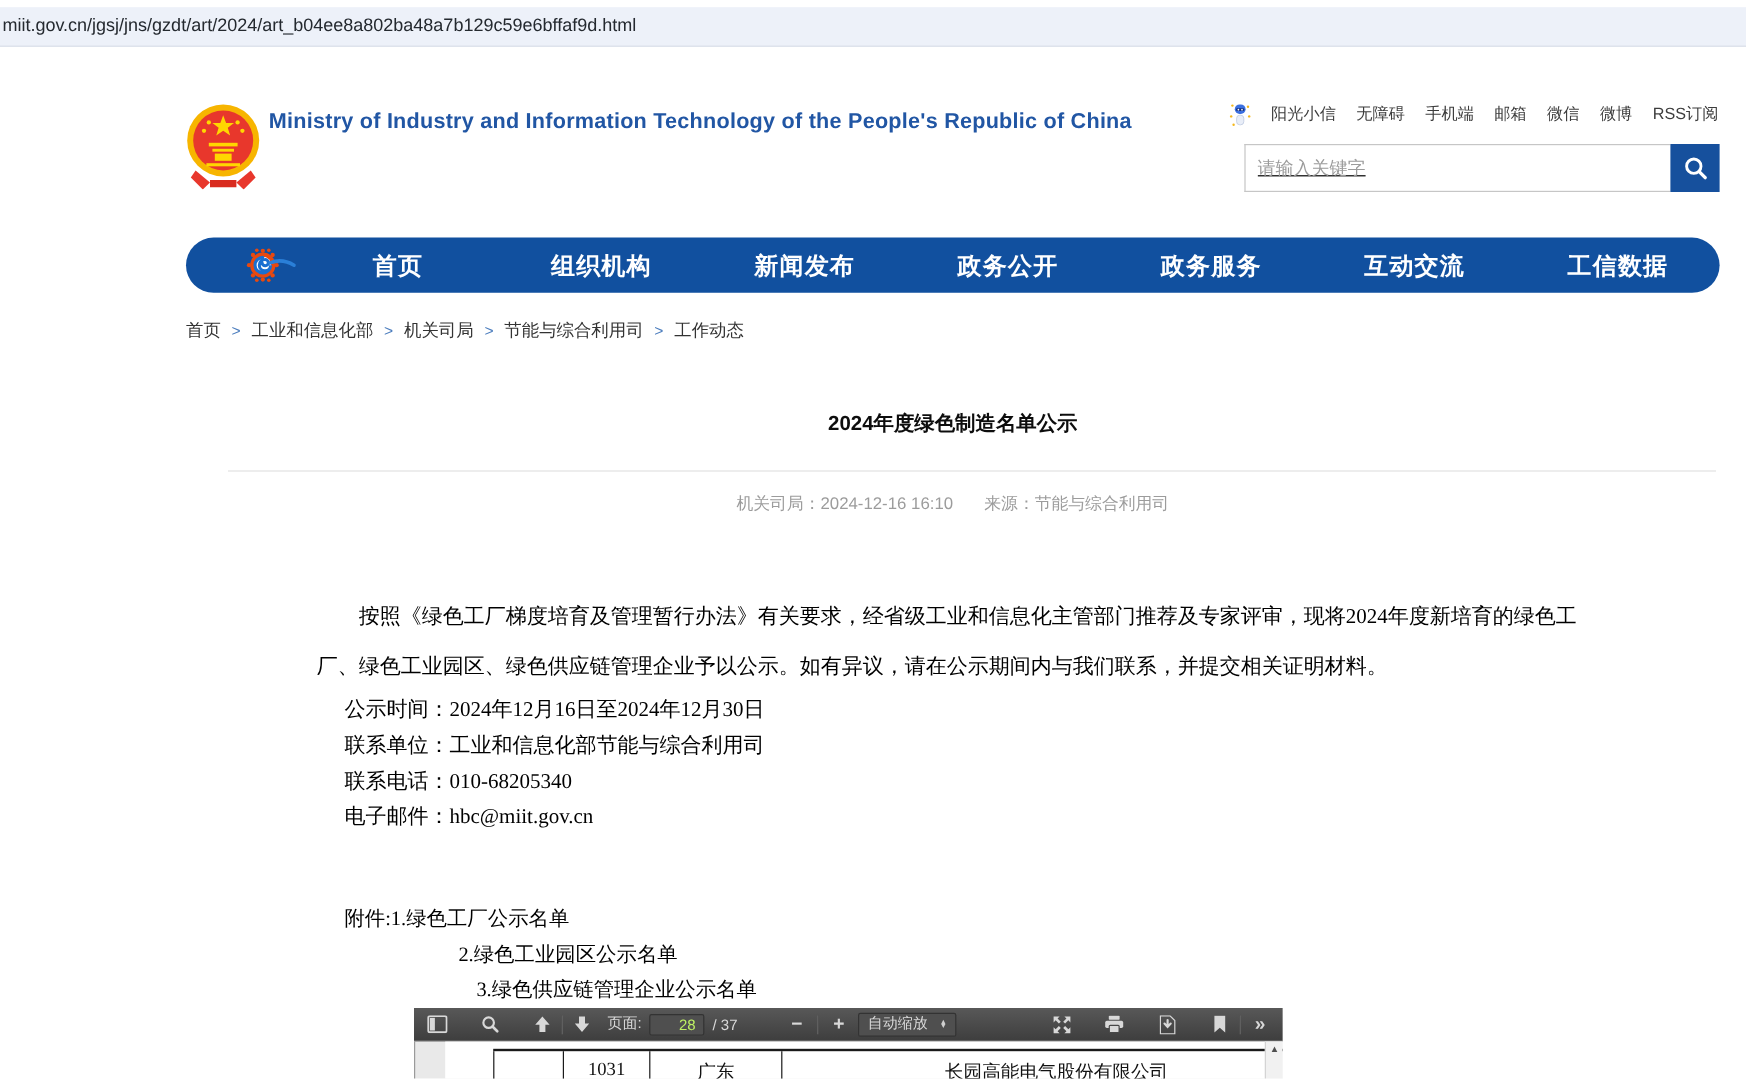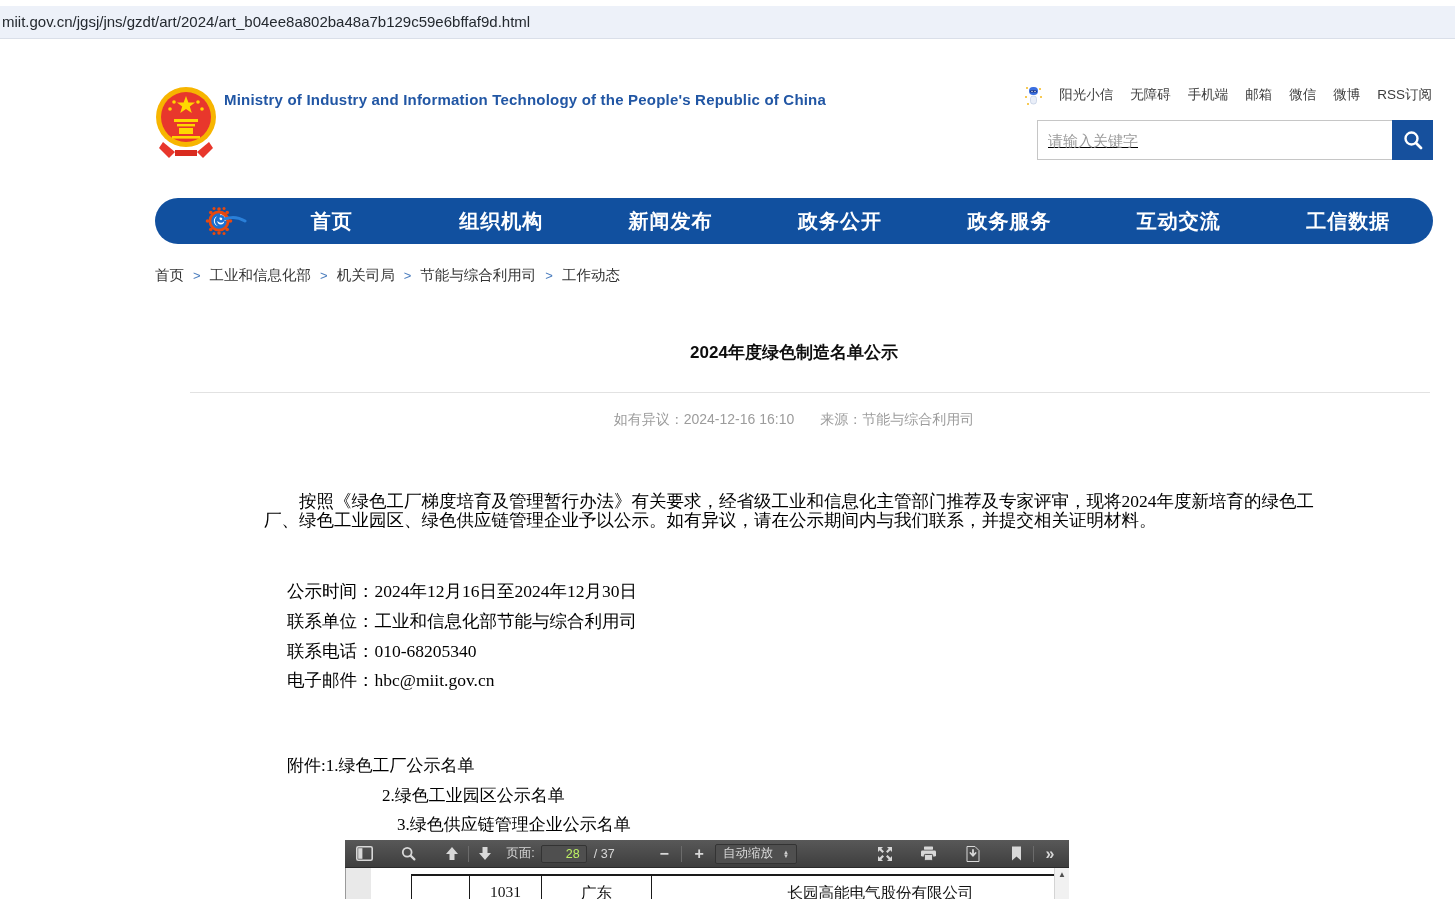--- a/index.html
+++ b/index.html
@@ -10,21 +10,21 @@
   
   .url-bar { position:absolute; top:6px; left:0; right:0; height:33px;
              background:#edf1f9; border-bottom:1px solid #dadfe9;
              line-height:32px; font-size:15px; color:#24292f; padding-left:2px;
              white-space:nowrap; }
 
   
   .emblem { position:absolute; left:155px; top:86px; width:62px; height:72px; }
   .site-title { position:absolute; left:224px; top:88px; color:#2156A4; }
   .site-title .cn { font-size:38px; font-weight:bold; letter-spacing:1px; line-height:44px; }
-  .site-title .en { font-size:15px; font-weight:bold; margin-top:3px; letter-spacing:.2px; }
+  .site-title .en { font-size:18px; font-weight:bold; margin-top:3px; letter-spacing:.2px; }
 
   .quick-links { position:absolute; top:84px; right:23px; display:flex; align-items:center;
                  gap:17px; font-size:13.5px; color:#3c3c3c; height:22px; }
   .quick-links .ql { display:flex; align-items:center; gap:16px; cursor:pointer; }
   .robot { width:19px; height:21px; }
 
   .search-bar { position:absolute; left:1037px; top:120px; width:396px; height:40px;
                 display:flex;text-decoration:underline; }
   .search-bar input { flex:1; border:1px solid #c6c6c6; border-right:none; outline:none;
                       padding:0 10px; font-size:15px; color:#333; background:#fff; }
@@ -51,21 +51,21 @@
   .article-title { position:absolute; left:155px; top:341px; width:1278px;
                    text-align:center; font-size:17px; font-weight:bold; color:#0d0d0d; }
   .title-rule { position:absolute; left:190px; top:392px; width:1240px; height:1px;
                 background:#e2e2e2; }
   .article-meta { position:absolute; left:155px; top:411px; width:1278px; text-align:center;
                   font-size:14px; color:#9c9c9c; }
   .article-meta .gap { display:inline-block; width:26px; }
 
   .doc { font-family:"Liberation Serif", serif; color:#000; }
   .article-body { position:absolute; left:264px; top:492px; width:1068px;
-                  font-size:17.5px; line-height:19px; text-indent:35px; }
+                  font-size:17.5px; line-height:42px; text-indent:35px; }
   .info-lines { position:absolute; left:287px; top:577px; font-size:17.5px; line-height:29.8px; }
   .attachments { position:absolute; left:287px; top:751px; font-size:17px; line-height:29.5px; }
   .attach-2 { padding-left:95px; }
   .attach-3 { padding-left:110px; }
 
   
   .pdf-viewer { position:absolute; left:345px; top:840px; width:724px; height:59px;
                 overflow:hidden; }
   .pdf-toolbar { height:28px; background:linear-gradient(#585858,#3e3e3e);
                  border-bottom:1px solid #2a2a2a; display:flex; align-items:center;
@@ -206,21 +206,21 @@
     <span class="crumb">机关司局</span>
     <span class="crumb-sep">&gt;</span>
     <span class="crumb">节能与综合利用司</span>
     <span class="crumb-sep">&gt;</span>
     <span class="crumb">工作动态</span>
   </div>
 
   <div class="article-title">2024年度绿色制造名单公示</div>
   <div class="title-rule"></div>
   <div class="article-meta">
-    <span>如有异议：</span><span>2024-12-16 16:10</span><span class="gap"></span><span>来源：</span><span>节能与综合利用司</span>
+    <span>机关司局：</span><span>2024-12-16 16:10</span><span class="gap"></span><span>来源：</span><span>节能与综合利用司</span>
   </div>
 
   <div class="article-body doc">按照《绿色工厂梯度培育及管理暂行办法》有关要求，经省级工业和信息化主管部门推荐及专家评审，现将2024年度新培育的绿色工厂、绿色工业园区、绿色供应链管理企业予以公示。如有异议，请在公示期间内与我们联系，并提交相关证明材料。</div>
 
   <div class="info-lines doc">
     <div>公示时间：2024年12月16日至2024年12月30日</div>
     <div>联系单位：工业和信息化部节能与综合利用司</div>
     <div>联系电话：010-68205340</div>
     <div>电子邮件：hbc@miit.gov.cn</div>
   </div>

